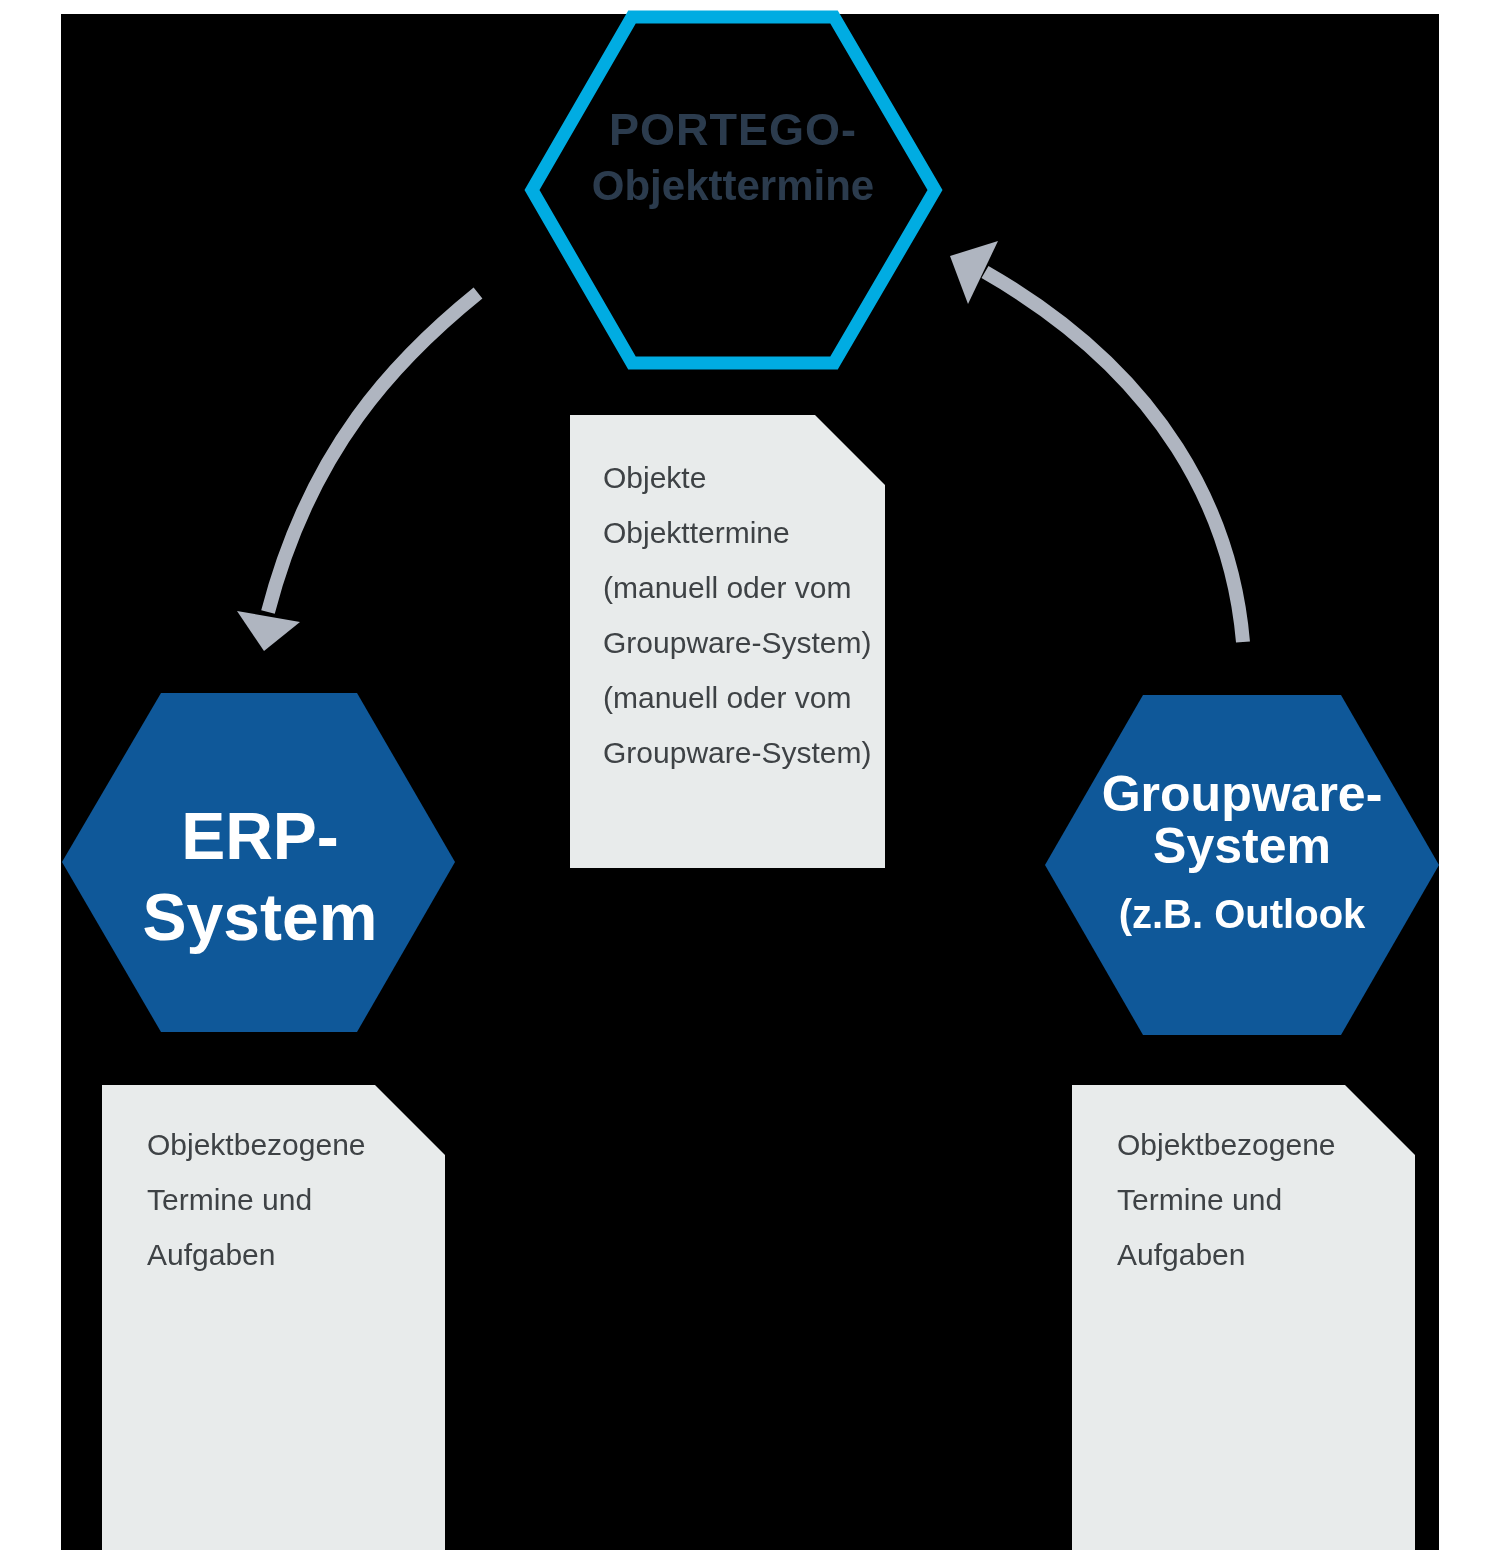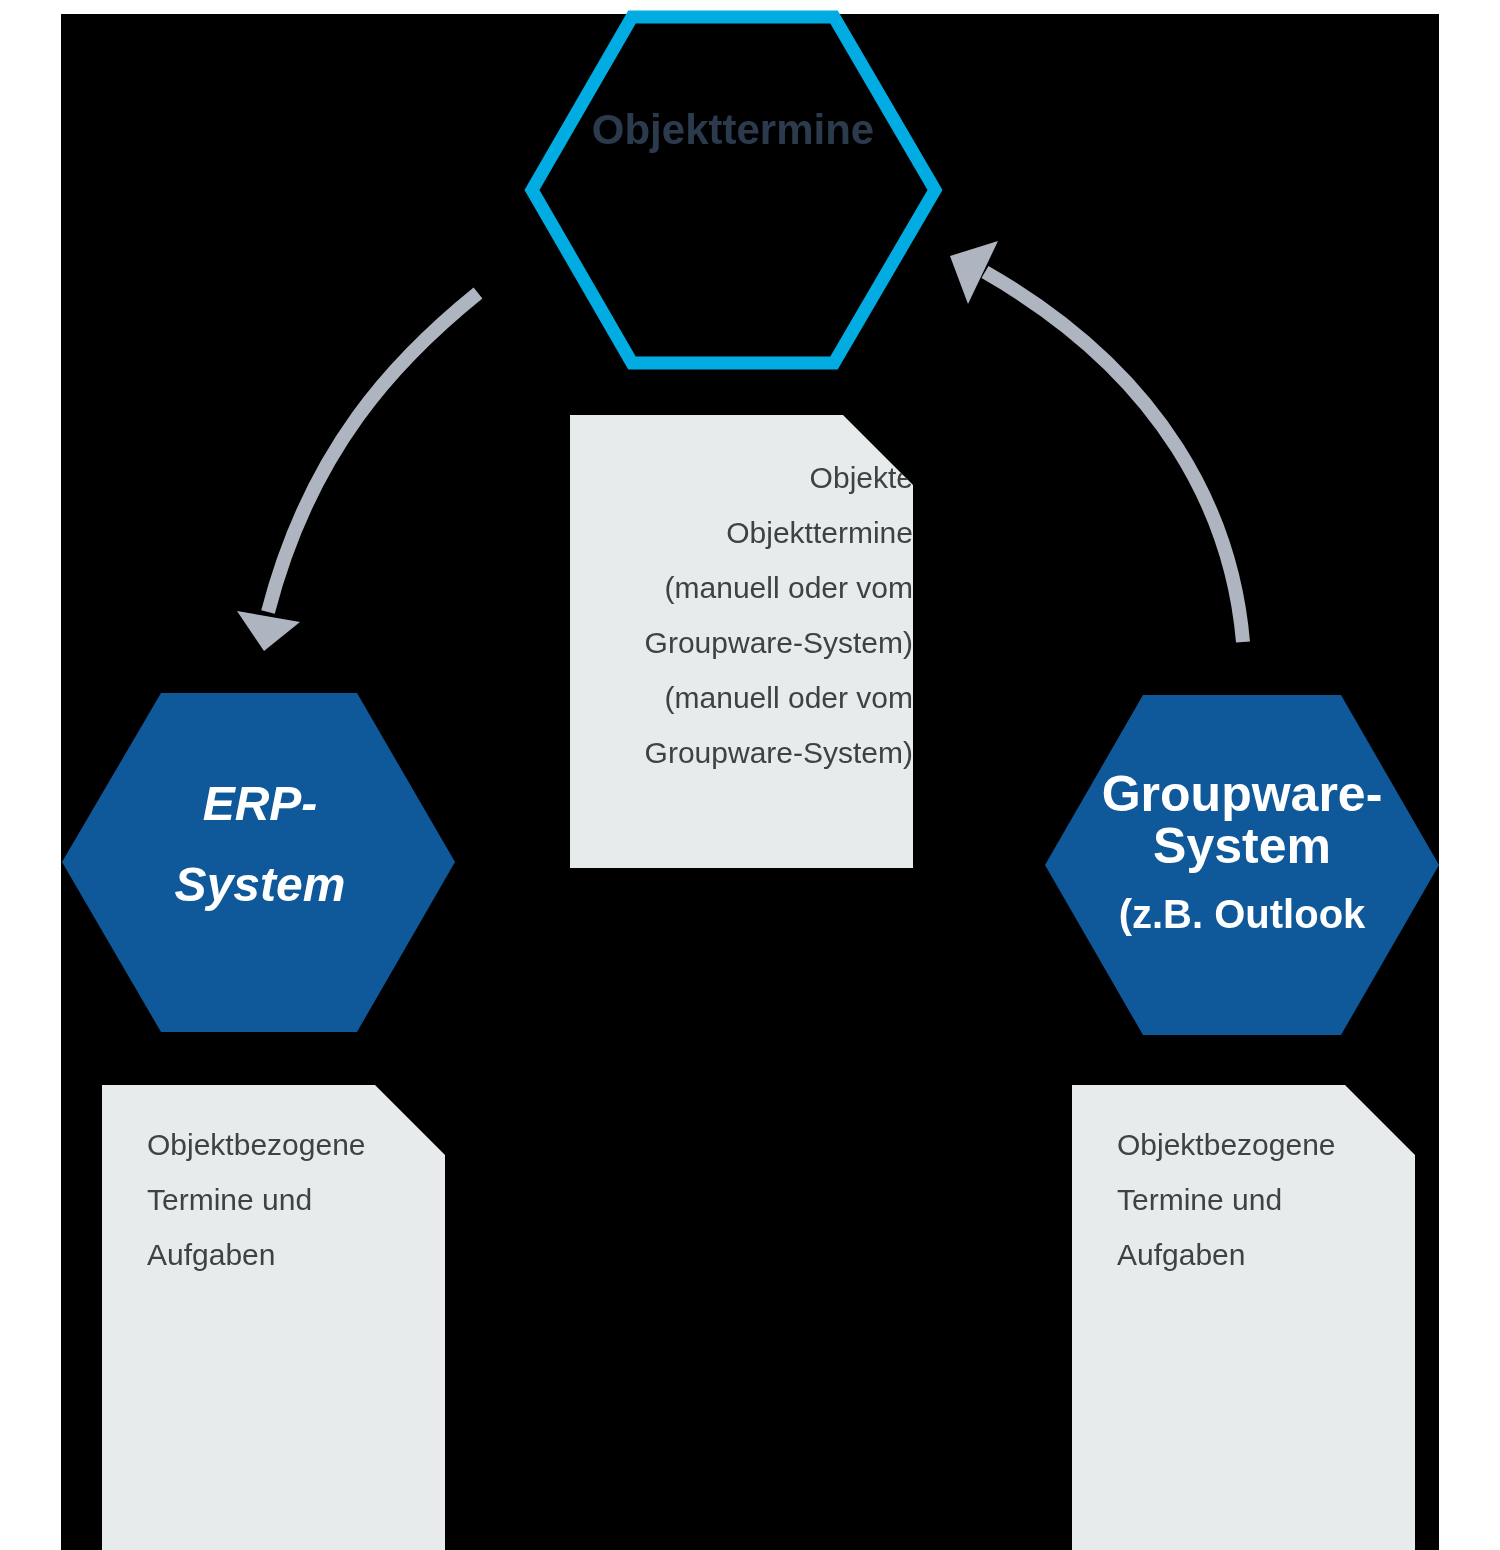--- a/index.html
+++ b/index.html
@@ -20,30 +20,30 @@
   .black-bg{position:absolute;left:61px;top:14px;width:1378px;height:1536px;background:var(--background);}
   svg.shapes{position:absolute;left:0;top:0;width:1500px;height:1550px;}
   .arrow-path{fill:none;stroke:var(--arrow);stroke-width:14;}
   .arrow-head{fill:var(--arrow);stroke:none;}
   .hex-outline{fill:none;stroke:var(--portego-outline);stroke-width:13;stroke-linejoin:miter;}
   .hex-fill{fill:var(--system-fill);stroke:none;}
   .hex-label{position:absolute;text-align:center;font-weight:bold;}
   .portego-label{left:533px;top:102px;width:400px;color:var(--portego-text);}
   .portego-label .l1{font-size:45px;line-height:56px;letter-spacing:1px;}
   .portego-label .l2{font-size:42px;line-height:55px;}
-  .erp-label{left:60px;top:763px;width:400px;color:var(--system-text);font-size:48px;line-height:81px;font-style:italic;}
+  .erp-label{left:60px;top:796px;width:400px;color:var(--system-text);font-size:66px;line-height:81px;}
   .groupware-label{left:1042px;top:768px;width:400px;color:var(--system-text);}
   .groupware-label .big{font-size:50px;line-height:52px;}
   .groupware-label .l2{line-height:52px;}
   .groupware-label .small{font-size:40px;line-height:50px;}
   .groupware-label .l3{margin-top:14px;line-height:56px;}
   .doc{position:absolute;background:var(--document-bg);color:var(--document-text);
        clip-path:polygon(0 0,calc(100% - 70px) 0,100% 70px,100% 100%,0 100%);
        font-size:30px;line-height:55px;font-weight:300;white-space:nowrap;}
-  .doc-center{left:570px;top:415px;width:343px;height:453px;padding:35px 0 0 33px;text-align:right;}
+  .doc-center{left:570px;top:415px;width:315px;height:453px;padding:35px 0 0 33px;}
   .doc-left{left:102px;top:1085px;width:343px;height:465px;padding:32px 0 0 45px;}
   .doc-right{left:1072px;top:1085px;width:343px;height:465px;padding:32px 0 0 45px;}
 </style>
 </head>
 <body>
 
 <div class="page">
 
   <div class="black-bg"></div>
 
@@ -54,20 +54,21 @@
 
     <path class="arrow-path" d="M 1243 642 C 1232 515, 1165 375, 985 272"></path>
     <polygon class="arrow-head" points="998,241 950,256 968,304"></polygon>
 
     <polygon class="hex-outline" points="532,190 632,17 834,17 935,190 834,363 632,363"></polygon>
     <polygon class="hex-fill" points="62,862 161,693 357,693 455,862 357,1032 161,1032"></polygon>
     <polygon class="hex-fill" points="1045,865 1143,695 1341,695 1439,865 1341,1035 1143,1035"></polygon>
   </svg>
 
   <div class="hex-label portego-label">
+    <div class="l1">PORTEGO-</div>
     <div class="l2">Objekttermine</div>
   </div>
 
   <div class="hex-label erp-label">
     <div>ERP-</div>
     <div>System</div>
   </div>
 
   <div class="hex-label groupware-label">
     <div class="big">Groupware-</div>

